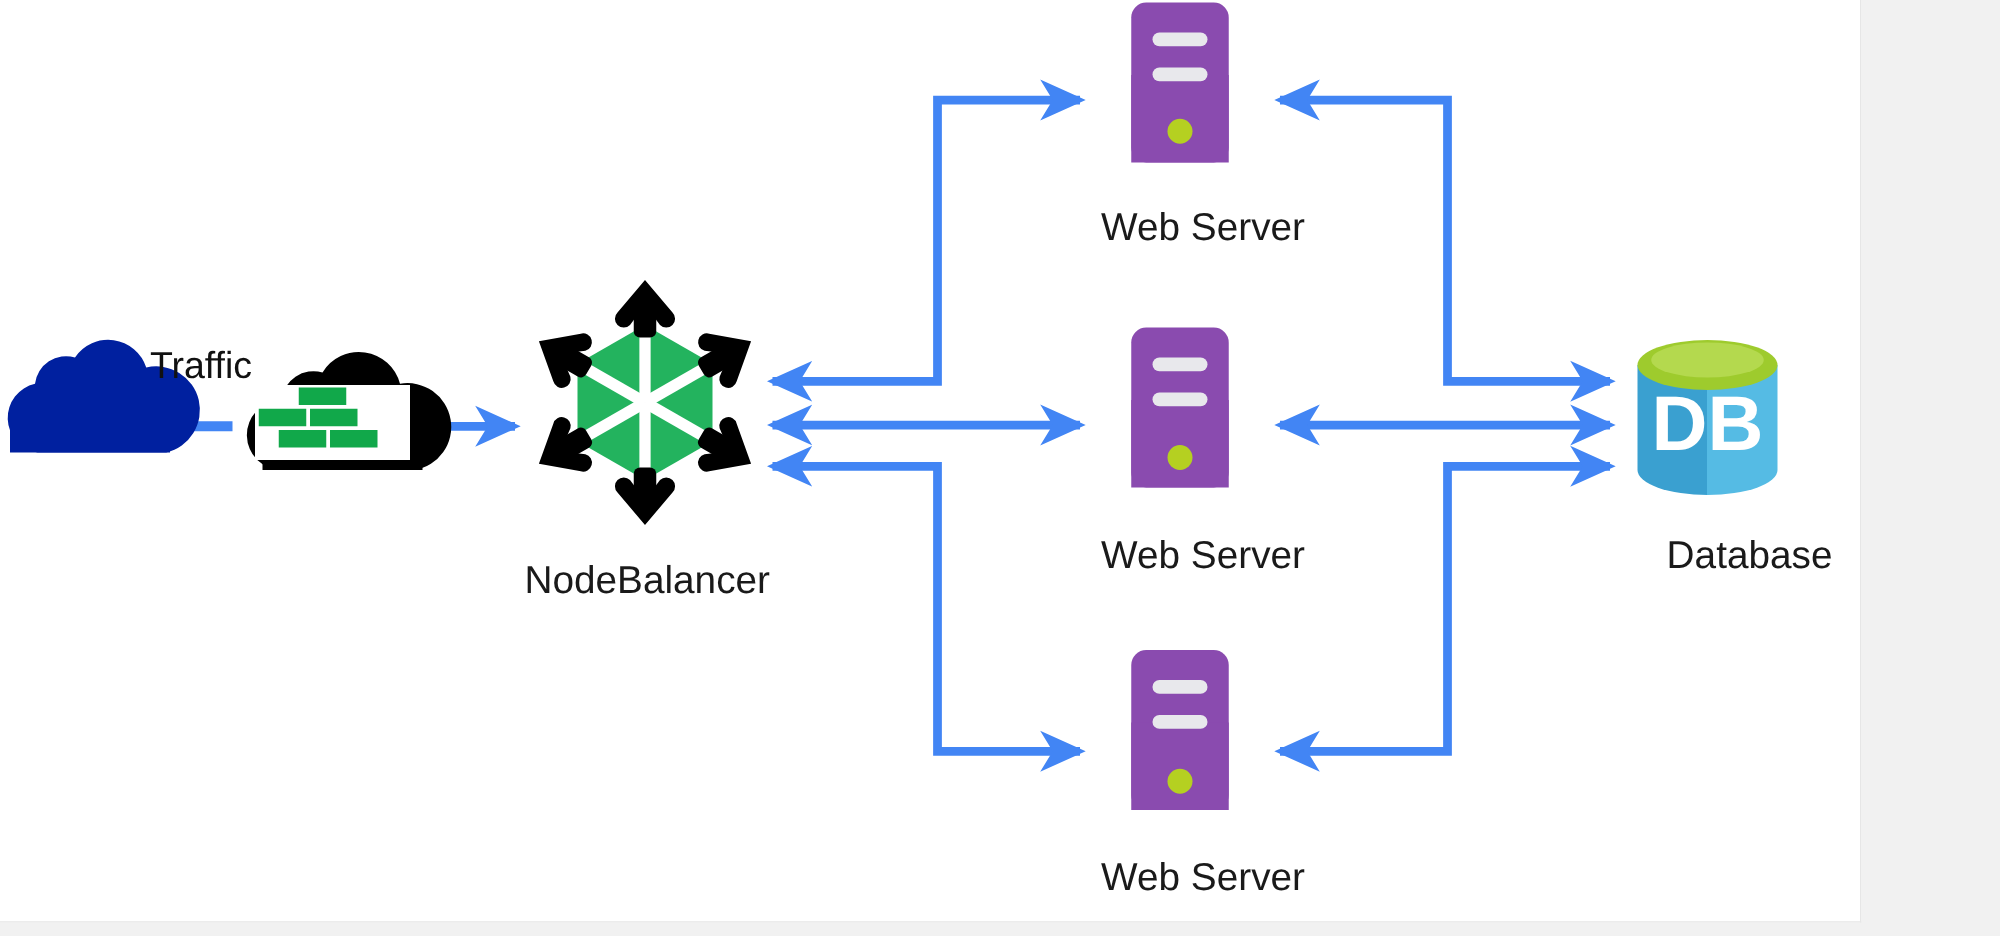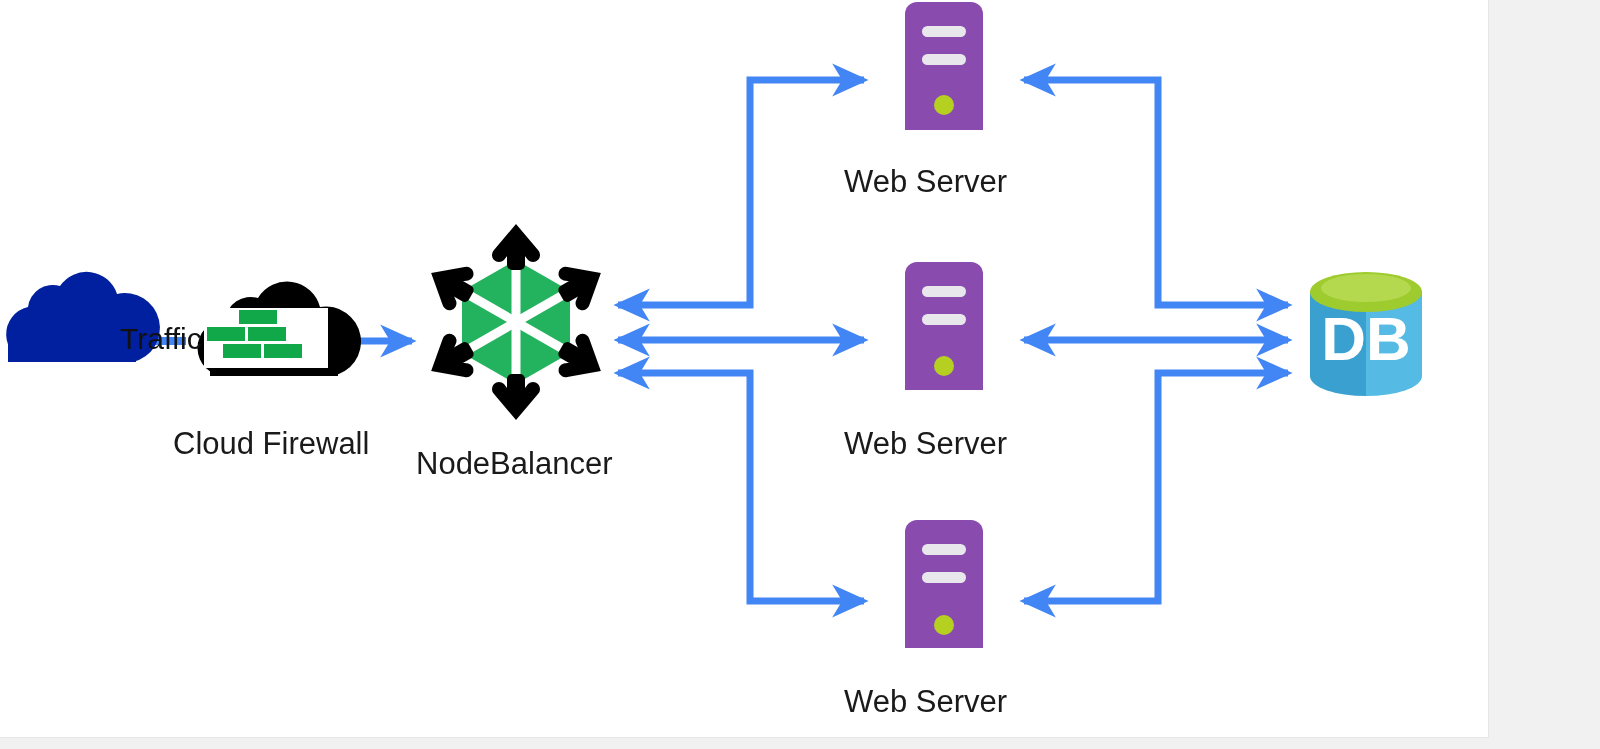--- a/index.html
+++ b/index.html
@@ -30,21 +30,21 @@
     position: absolute;
     left: 0;
     top: 0;
   }
   .node-label {
     position: absolute;
     color: #1a1a1a;
     font-size: 31px;
     font-family: "Liberation Sans", sans-serif;
     white-space: nowrap;
-    text-align: left;
+    text-align: right;
     line-height: 1;
   }
   .traffic-label {
     position: absolute;
     color: #111111;
     font-size: 30px;
     font-family: "Liberation Sans", sans-serif;
     white-space: nowrap;
     line-height: 1;
   }
@@ -189,27 +189,27 @@
       </g>
 
       <g>
         <path d="M 1310 292 L 1310 376 a 56 20 0 0 0 112 0 L 1422 292 Z" fill="url(#db-grad)"></path>
         <ellipse cx="1366" cy="292" rx="56" ry="20" fill="#9ecb2d"></ellipse>
         <ellipse cx="1366" cy="288" rx="45" ry="14" fill="#b4d94e"></ellipse>
         <text x="1366" y="360" text-anchor="middle" font-family="Liberation Sans, sans-serif" font-size="62" font-weight="bold" fill="#ffffff">DB</text>
       </g>
     </svg>
 
-    <div class="traffic-label" style="left:120px; top:278px;margin-top:46px;">Traffic</div>
-
-    <div class="node-label" style="left:173px; top:428px; width:200px;">Cloud Firewall</div>
+    <div class="traffic-label" style="left:120px; top:278px;">Traffic</div>
+
 
     <div class="node-label" style="left:416px; top:448px; width:200px;">NodeBalancer</div>
 
     <div class="node-label" style="left:844px; top:166px; width:200px;">Web Server</div>
 
     <div class="node-label" style="left:844px; top:428px; width:200px;">Web Server</div>
 
     <div class="node-label" style="left:844px; top:686px; width:200px;">Web Server</div>
 
+    <div class="node-label" style="left:1266px; top:428px; width:200px;">Database</div>
 
   </div>
 </div>
 
 </body></html>

